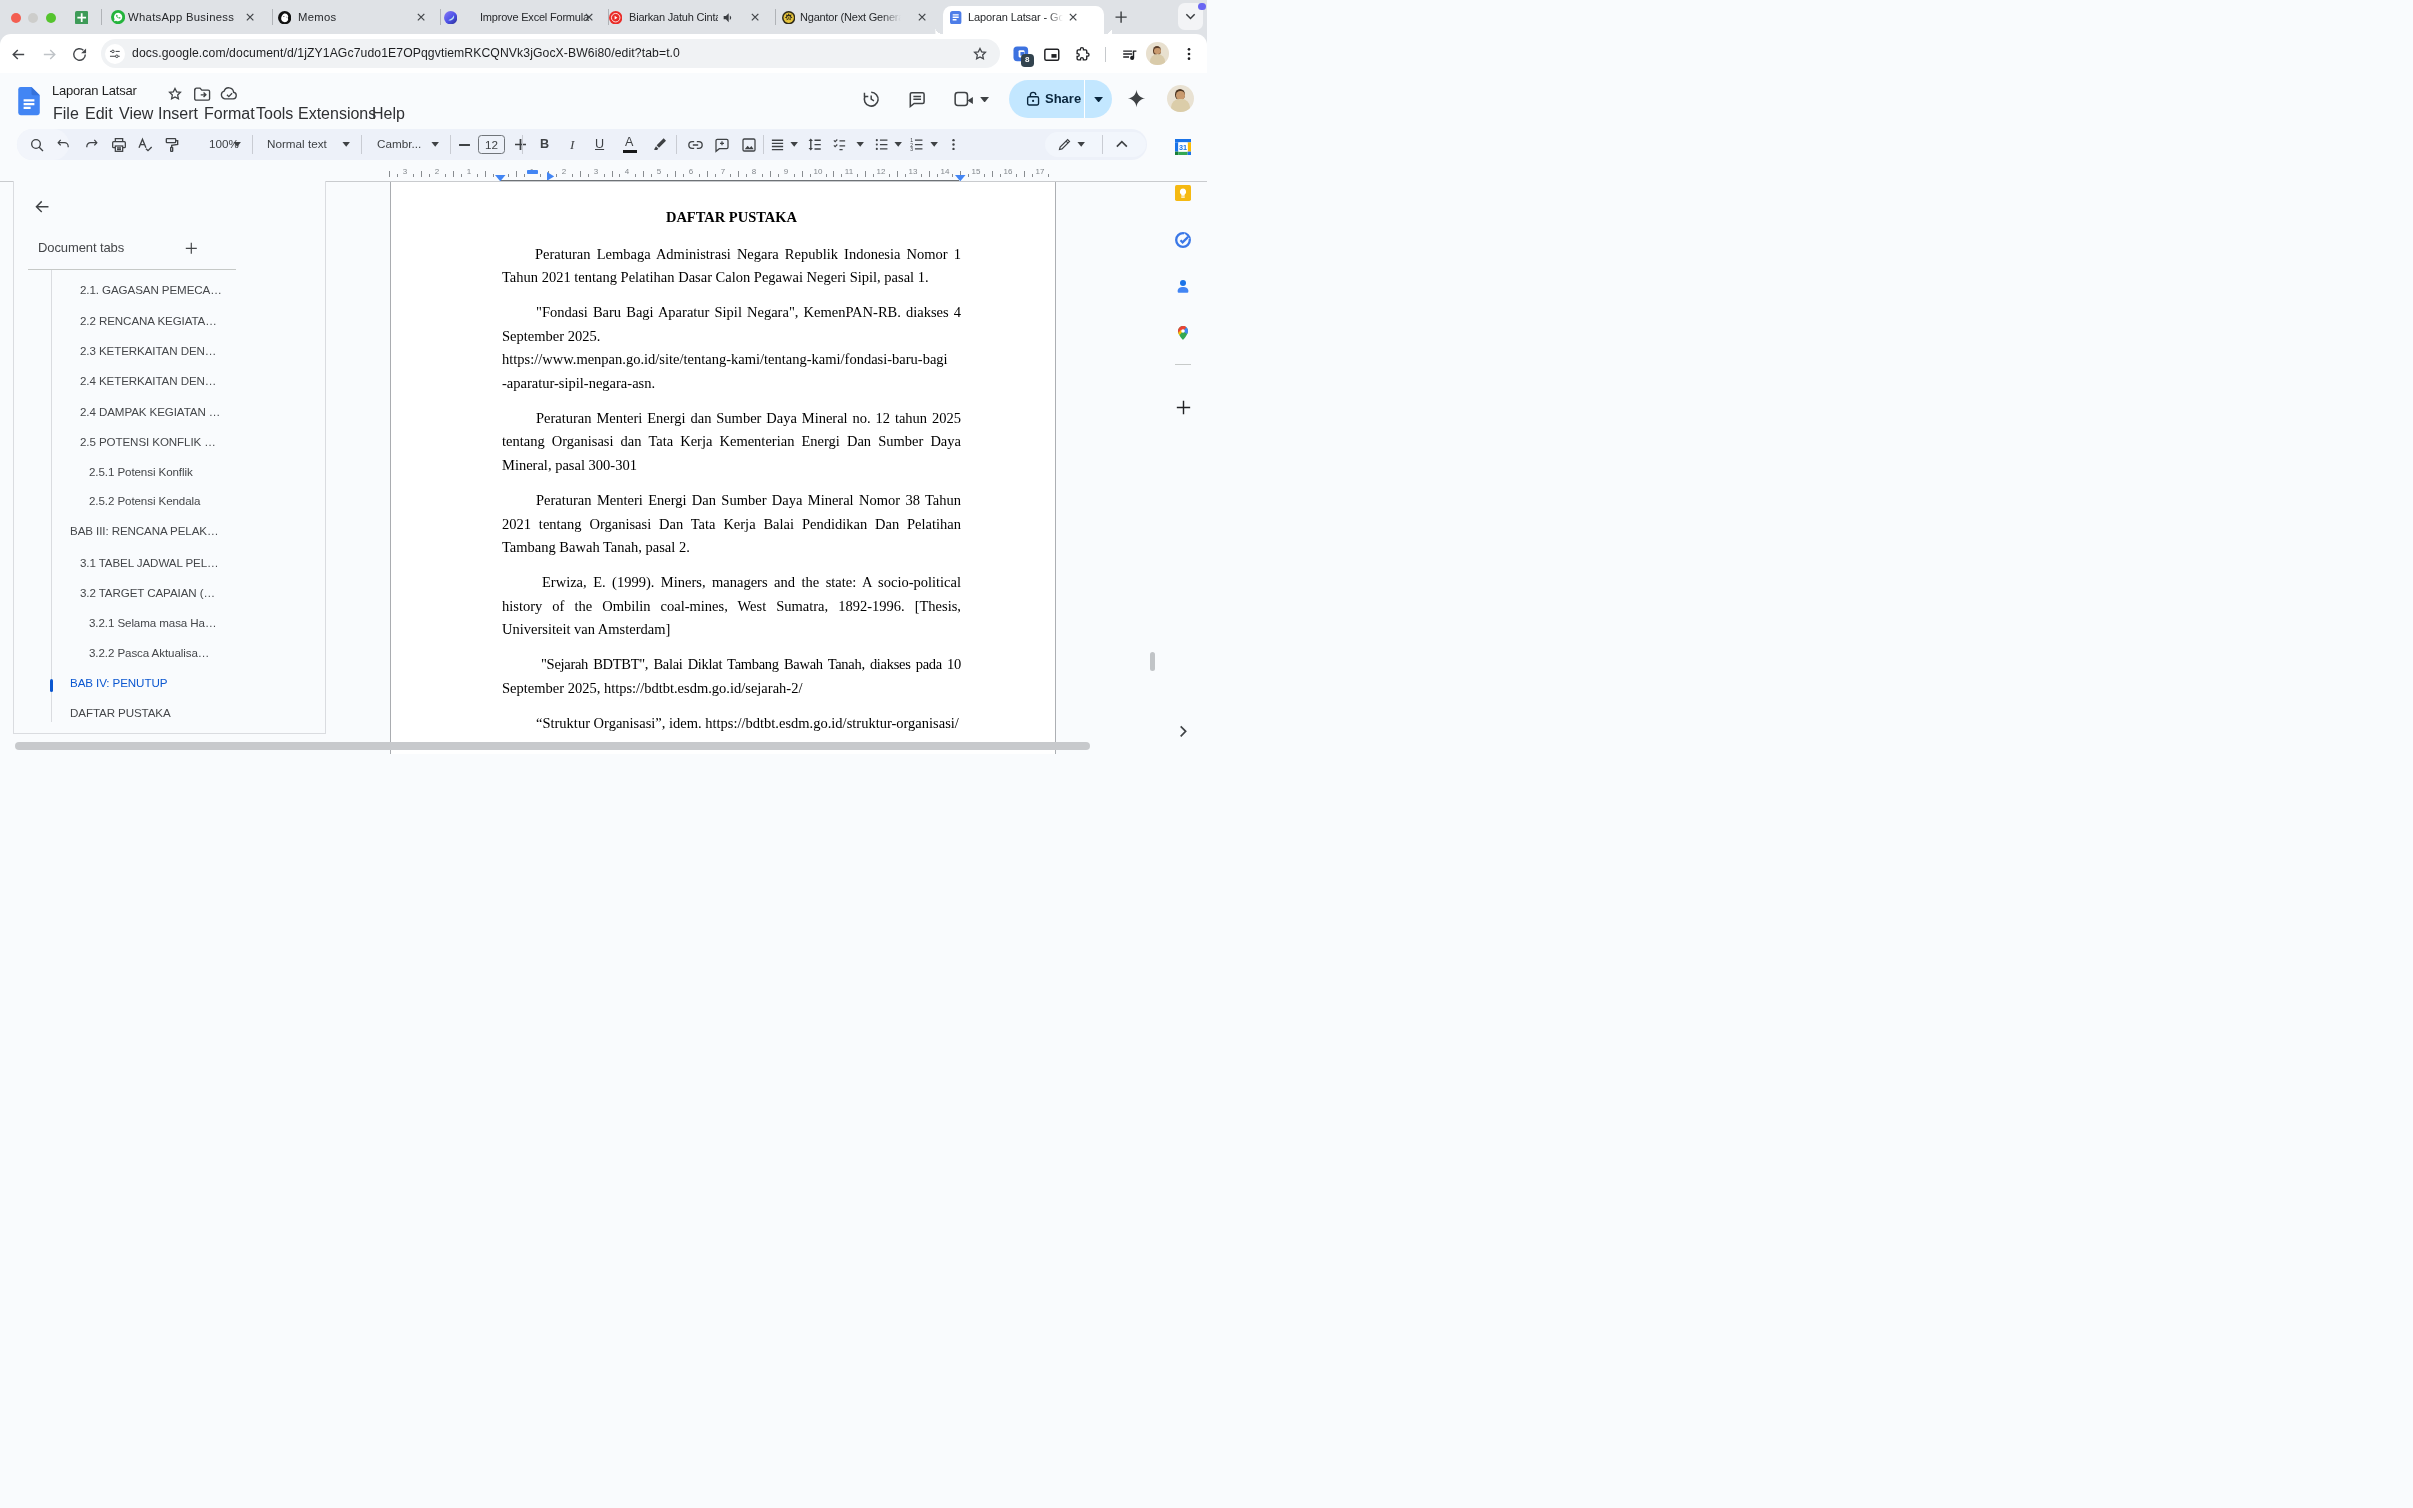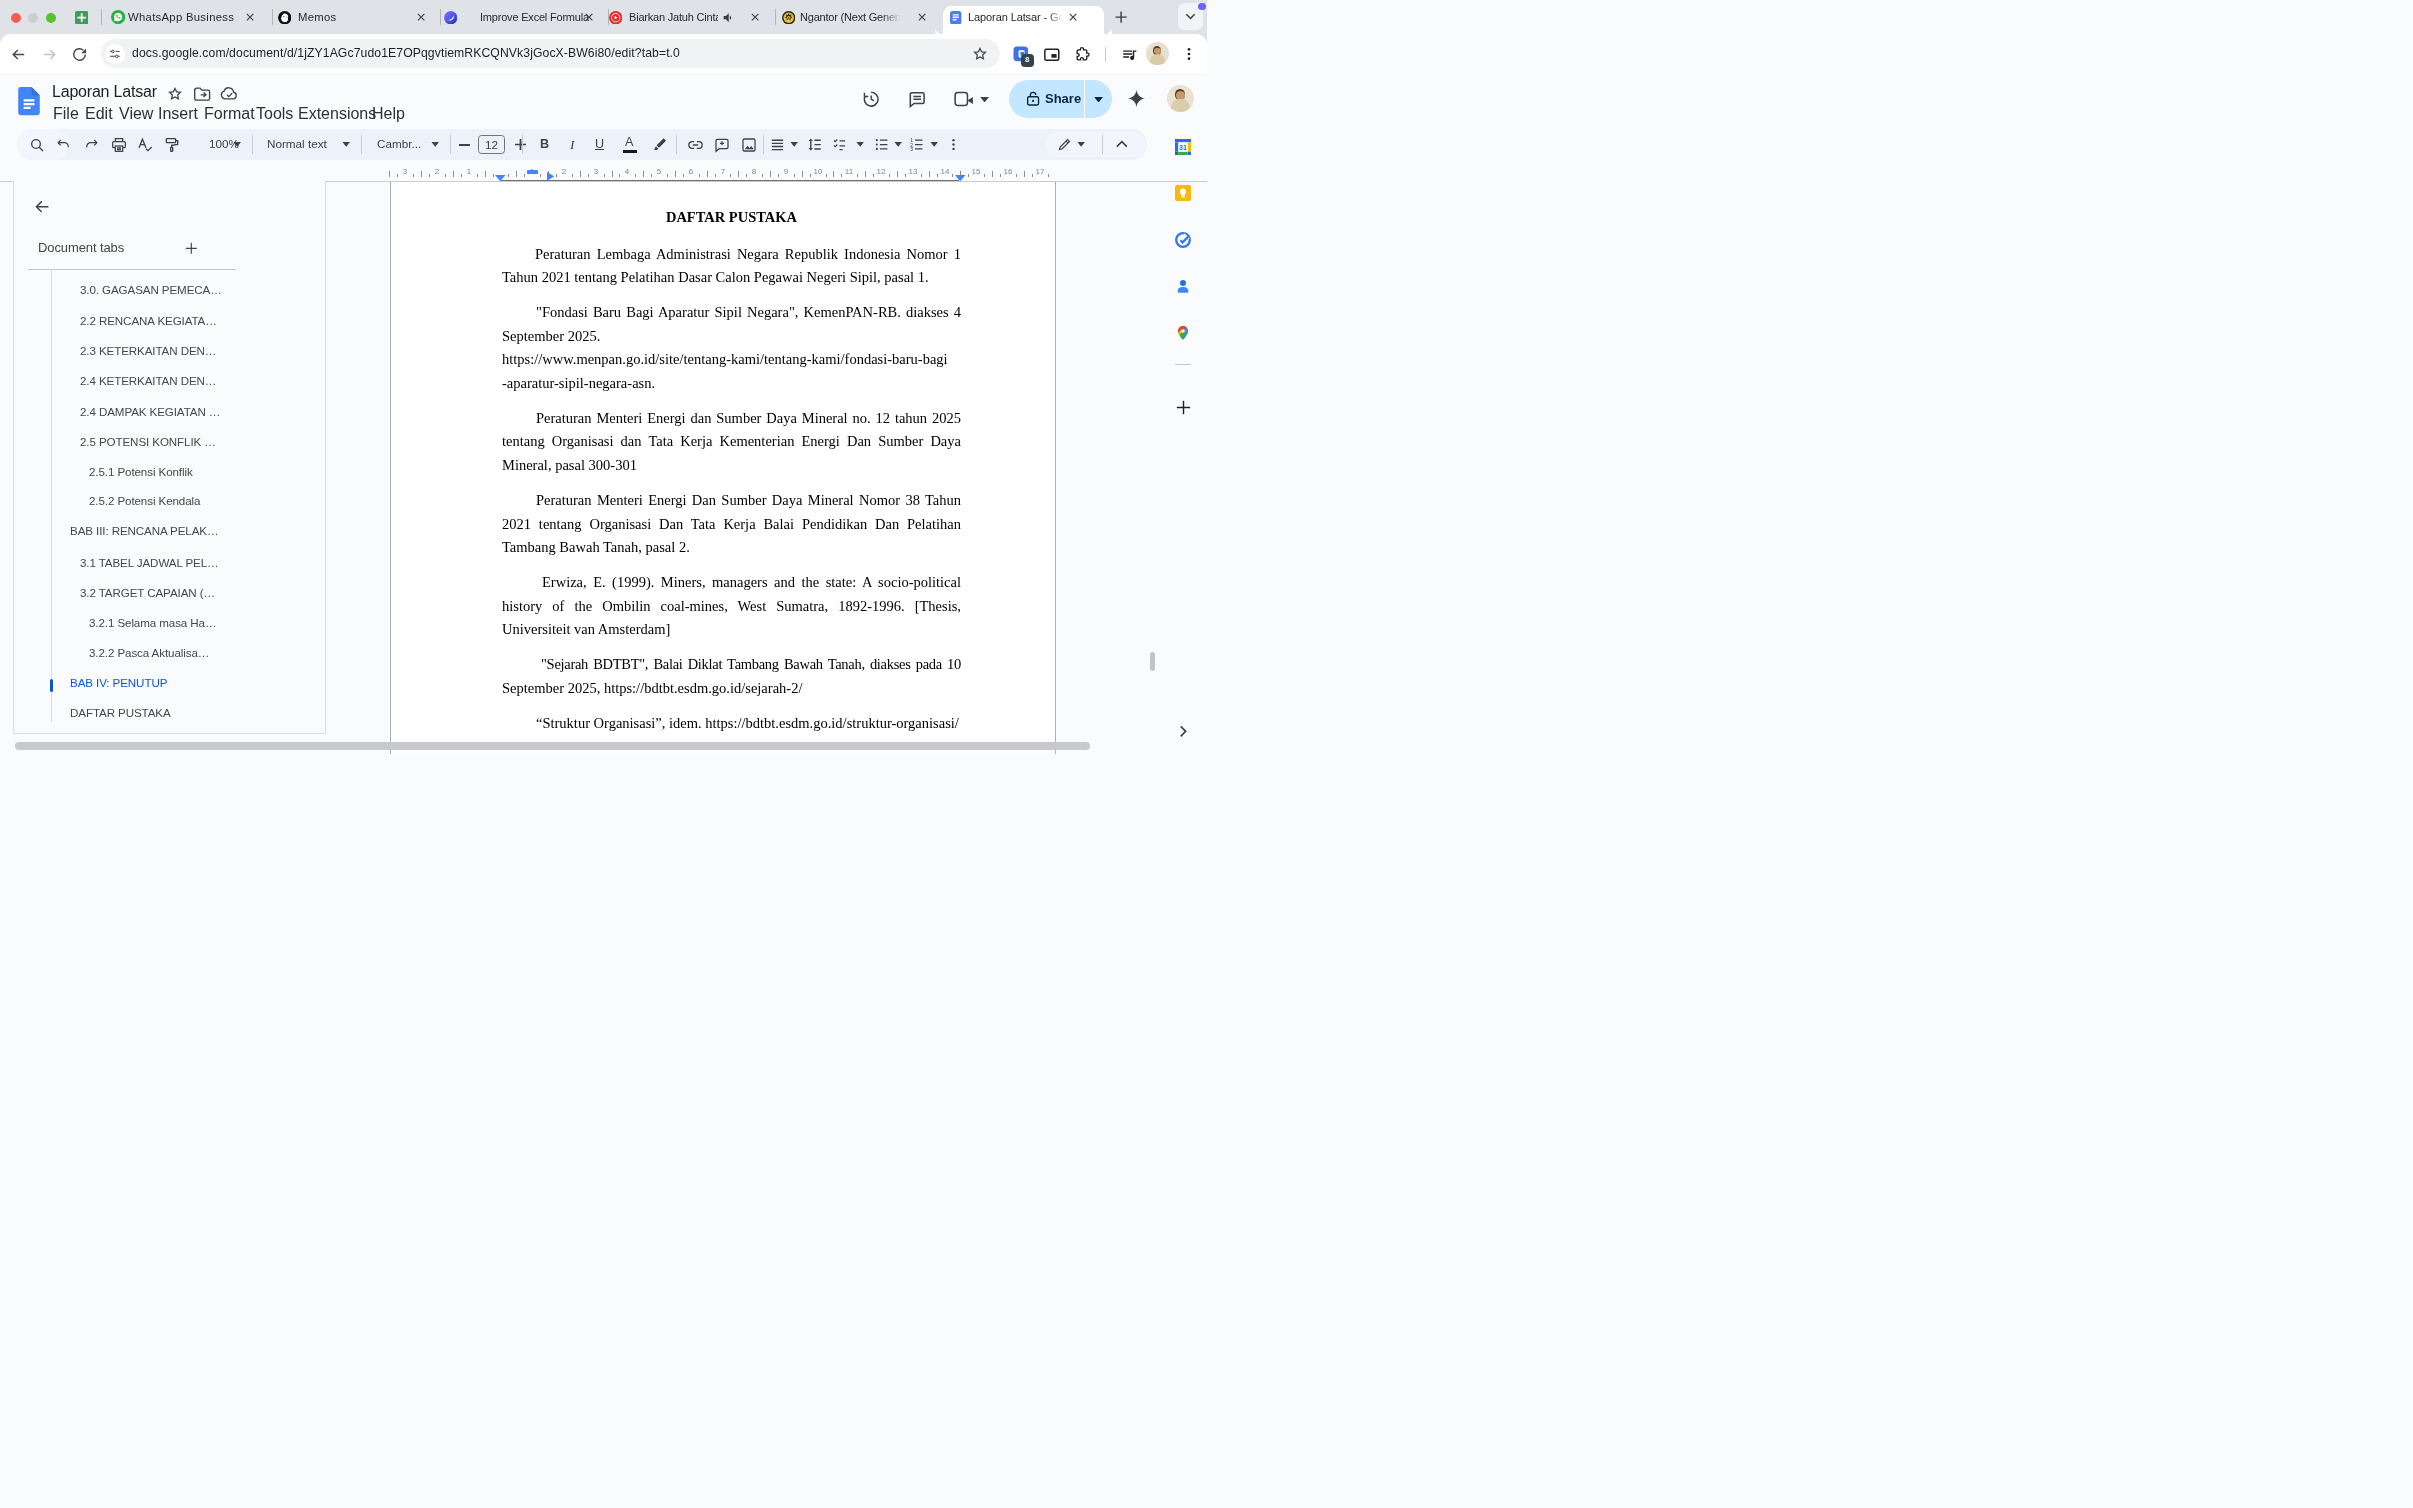--- a/index.html
+++ b/index.html
@@ -18,21 +18,21 @@
   #activetab:before { left:-8.4px; transform:scaleX(-1); }
   #activetab:after  { right:-8.4px; }
 
   
   #urlrow { position:absolute; left:0; top:34px; width:1207px; height:39px; background:#fff; border-radius:11px 11px 0 0; }
   #omnibox { position:absolute; left:101px; top:5px; width:899px; height:29px; background:#F0F2F4; border-radius:14.7px; }
   #urltext { position:absolute; left:132px; top:39px; height:29px; line-height:29px; font-size:12.2px; color:#1D1E20; letter-spacing:0.1px; }
 
   
   #dhead { position:absolute; left:0; top:74px; width:1207px; height:55px; background:#F9FBFD; }
-  #dtitle { position:absolute; left:52px; top:83px; font-size:16px; letter-spacing:-0.2px; color:#1F1F1F; }
+  #dtitle { position:absolute; left:52px; top:83px; font-size:13px; letter-spacing:-0.2px; color:#1F1F1F; }
   .menuitem { position:absolute; top:31px; font-size:16px; color:#2F3033; }
 
   
   #toolbar { position:absolute; left:17px; top:129px; width:1130px; height:31px; background:#EDF1F9; border-radius:15.5px; }
   .tbdiv { position:absolute; top:5.9px; width:0.8px; height:19px; background:#C9CCD3; }
   .tbtxt { position:absolute; font-size:11.7px; color:#3F4245; }
 
   
   #ruler { position:absolute; left:0; top:164px; width:1207px; height:17px; }
   .rnum { position:absolute; top:2.5px; font-size:8px; color:#82878C; transform:translateX(-50%); }
@@ -564,21 +564,21 @@
   <div class="abs" style="left:24px; top:59px; font-size:13px; letter-spacing:-0.1px; font-weight:500; color:#45474A;">Document tabs</div>
   <svg class="abs" style="left:171px; top:61px;" width="12.6" height="12.6" viewBox="0 0 19 19">
       <path d="M9.5 1.2v16.6M1.2 9.5h16.6" stroke="#45474A" stroke-width="1.8"></path>
     </svg>
   <div class="abs" style="left:14px; top:88px; width:208px; height:0.8px; background:#C6C9C7;"></div>
   <div class="abs" style="left:37px; top:89px; width:0.8px; height:452px; background:#DADCE0;"></div>
 
   <div class="abs" style="left:36px; top:498px; width:2.5px; height:13px; background:#0B57D0; border-radius:1.7px;"></div>
 </div>
 <div id="outline">
-  <div class="oitem" style="left:80px; top:283px;">3.0. GAGASAN PEMECA…</div>
+  <div class="oitem" style="left:80px; top:283px;">2.1. GAGASAN PEMECA…</div>
   <div class="oitem" style="left:80px; top:314px;">2.2 RENCANA KEGIATA…</div>
   <div class="oitem" style="left:80px; top:344px;">2.3 KETERKAITAN DEN…</div>
   <div class="oitem" style="left:80px; top:374px;">2.4 KETERKAITAN DEN…</div>
   <div class="oitem" style="left:80px; top:405px;">2.4 DAMPAK KEGIATAN …</div>
   <div class="oitem" style="left:80px; top:435px;">2.5 POTENSI KONFLIK …</div>
   <div class="oitem" style="left:89px; top:465px;">2.5.1 Potensi Konflik</div>
   <div class="oitem" style="left:89px; top:494px;">2.5.2 Potensi Kendala</div>
   <div class="oitem" style="left:70px; top:524px;">BAB III: RENCANA PELAK…</div>
   <div class="oitem" style="left:80px; top:556px;">3.1 TABEL JADWAL PEL…</div>
   <div class="oitem" style="left:80px; top:586px;">3.2 TARGET CAPAIAN (…</div>

